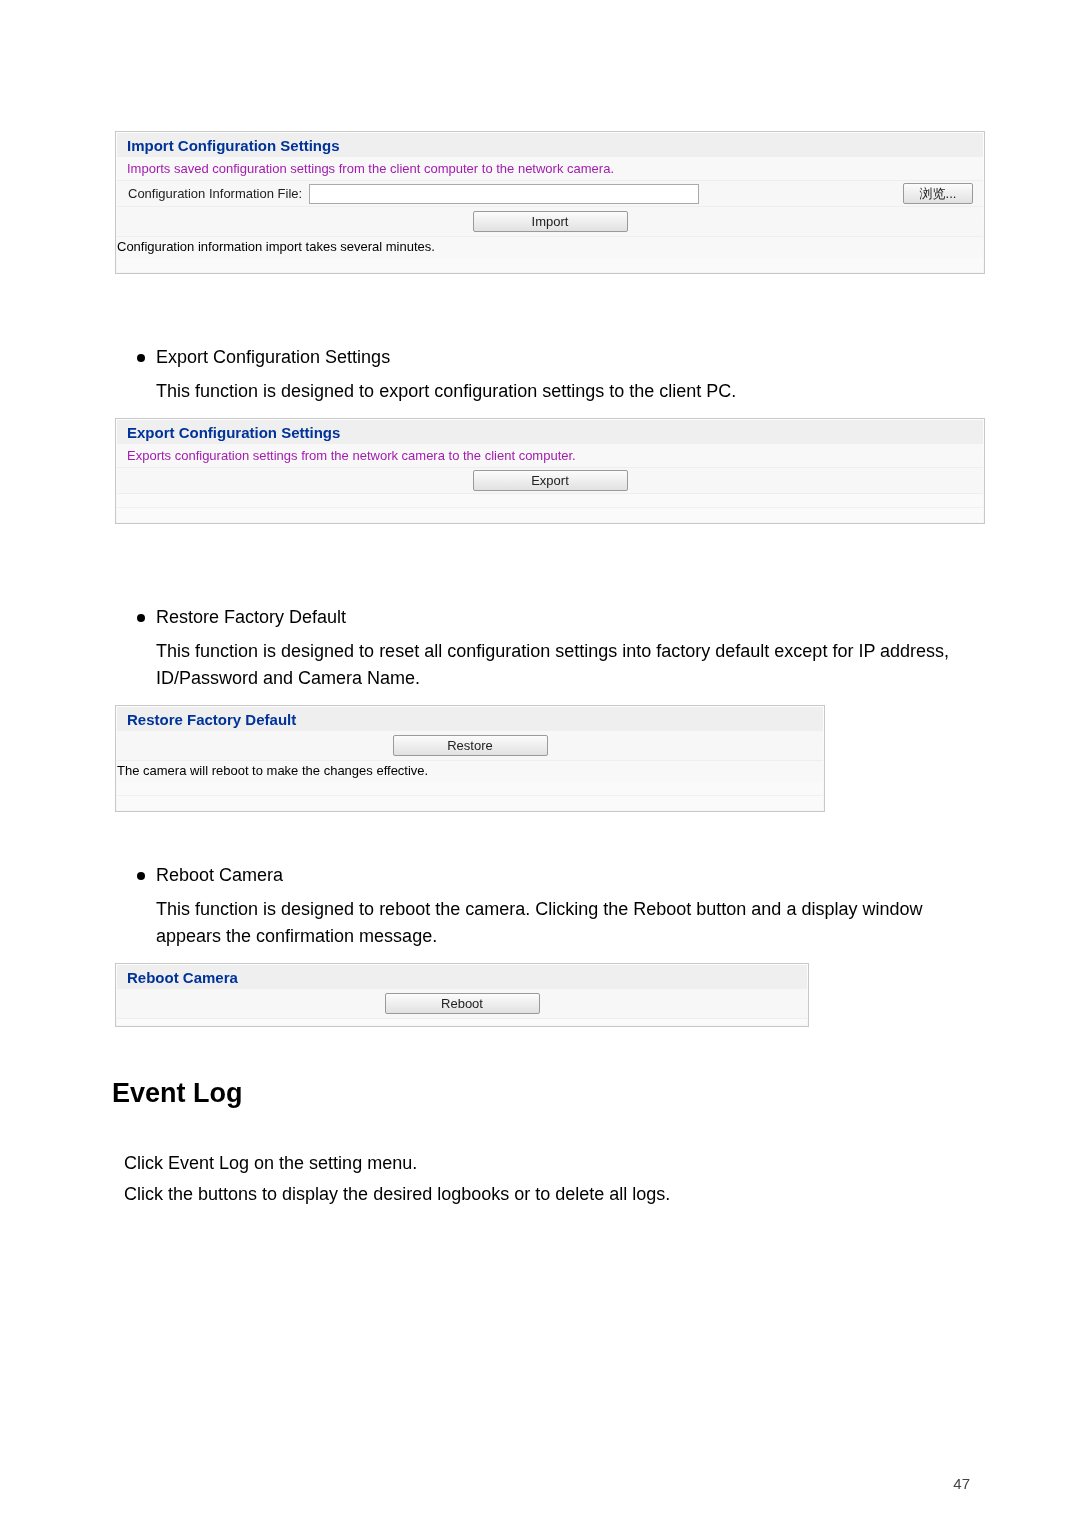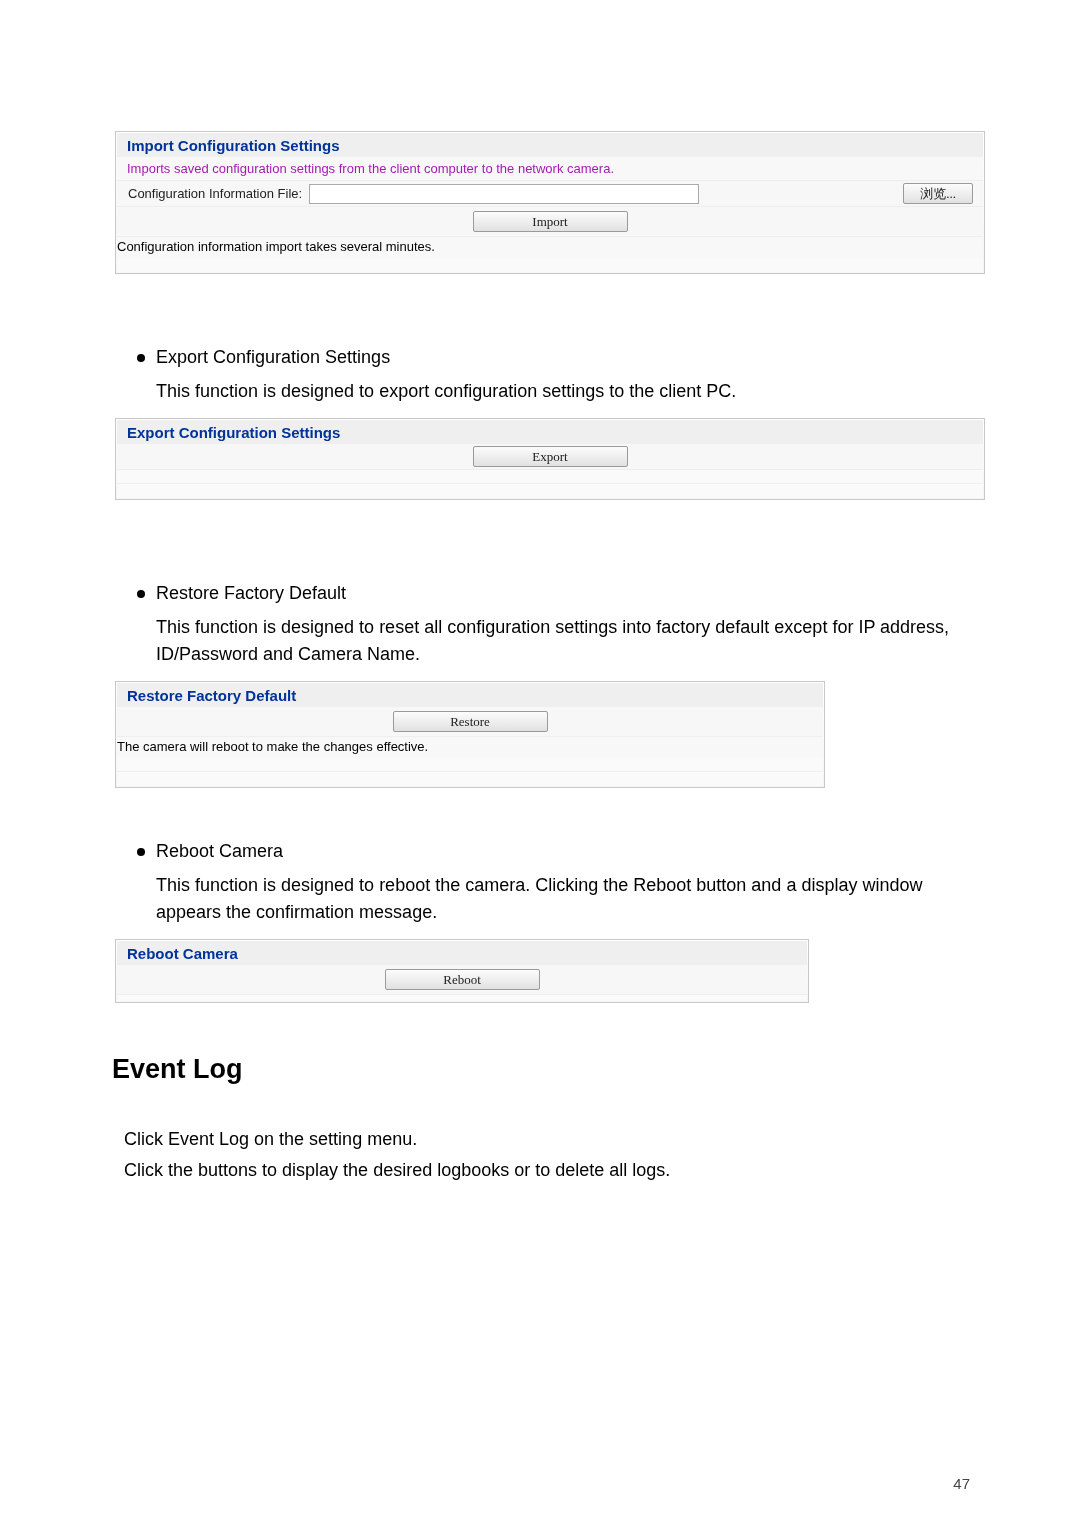--- a/index.html
+++ b/index.html
@@ -52,21 +52,21 @@
       margin-left: 6px;
     }
     .btn {
       border: 1px solid #9a9a9a;
       background: linear-gradient(#fcfcfc, #e1e1e1);
       font-size: 13px;
       padding: 1px 18px;
       color: #222;
       cursor: pointer;
       border-radius: 2px;
-      font-family: Liberation Serif, serif;
+      font-family: Liberation Sans, sans-serif;
       height: 21px;
       line-height: 17px;
     }
     .btn-wide { width: 155px; text-align: center; }
     .btn-narrow { width: 70px; text-align: center; padding: 1px 4px; }
     .center-row {
       display: flex;
       justify-content: center;
       align-items: center;
       padding: 4px 0;
@@ -130,20 +130,21 @@
 <div class="bullet-item">
   <div class="bullet-line">
     <span class="bullet-dot"></span>
     <span class="bullet-title">Export Configuration Settings</span>
   </div>
 </div>
 <div class="bullet-desc bullet-desc-indent">This function is designed to export configuration settings to the client PC.</div>
 
 <div class="panel panel-full panel-indent">
   <div class="section-title">Export Configuration Settings</div>
+  <div class="panel-desc">Exports configuration settings from the network camera to the client computer.</div>
   <div class="center-row" style="padding:2px 0;">
     <button class="btn btn-wide">Export</button>
   </div>
   <div class="empty-row"></div>
   <div class="empty-row"></div>
 </div>
 
 <div class="bullet-item" style="margin-top:80px;">
   <div class="bullet-line">
     <span class="bullet-dot"></span>

